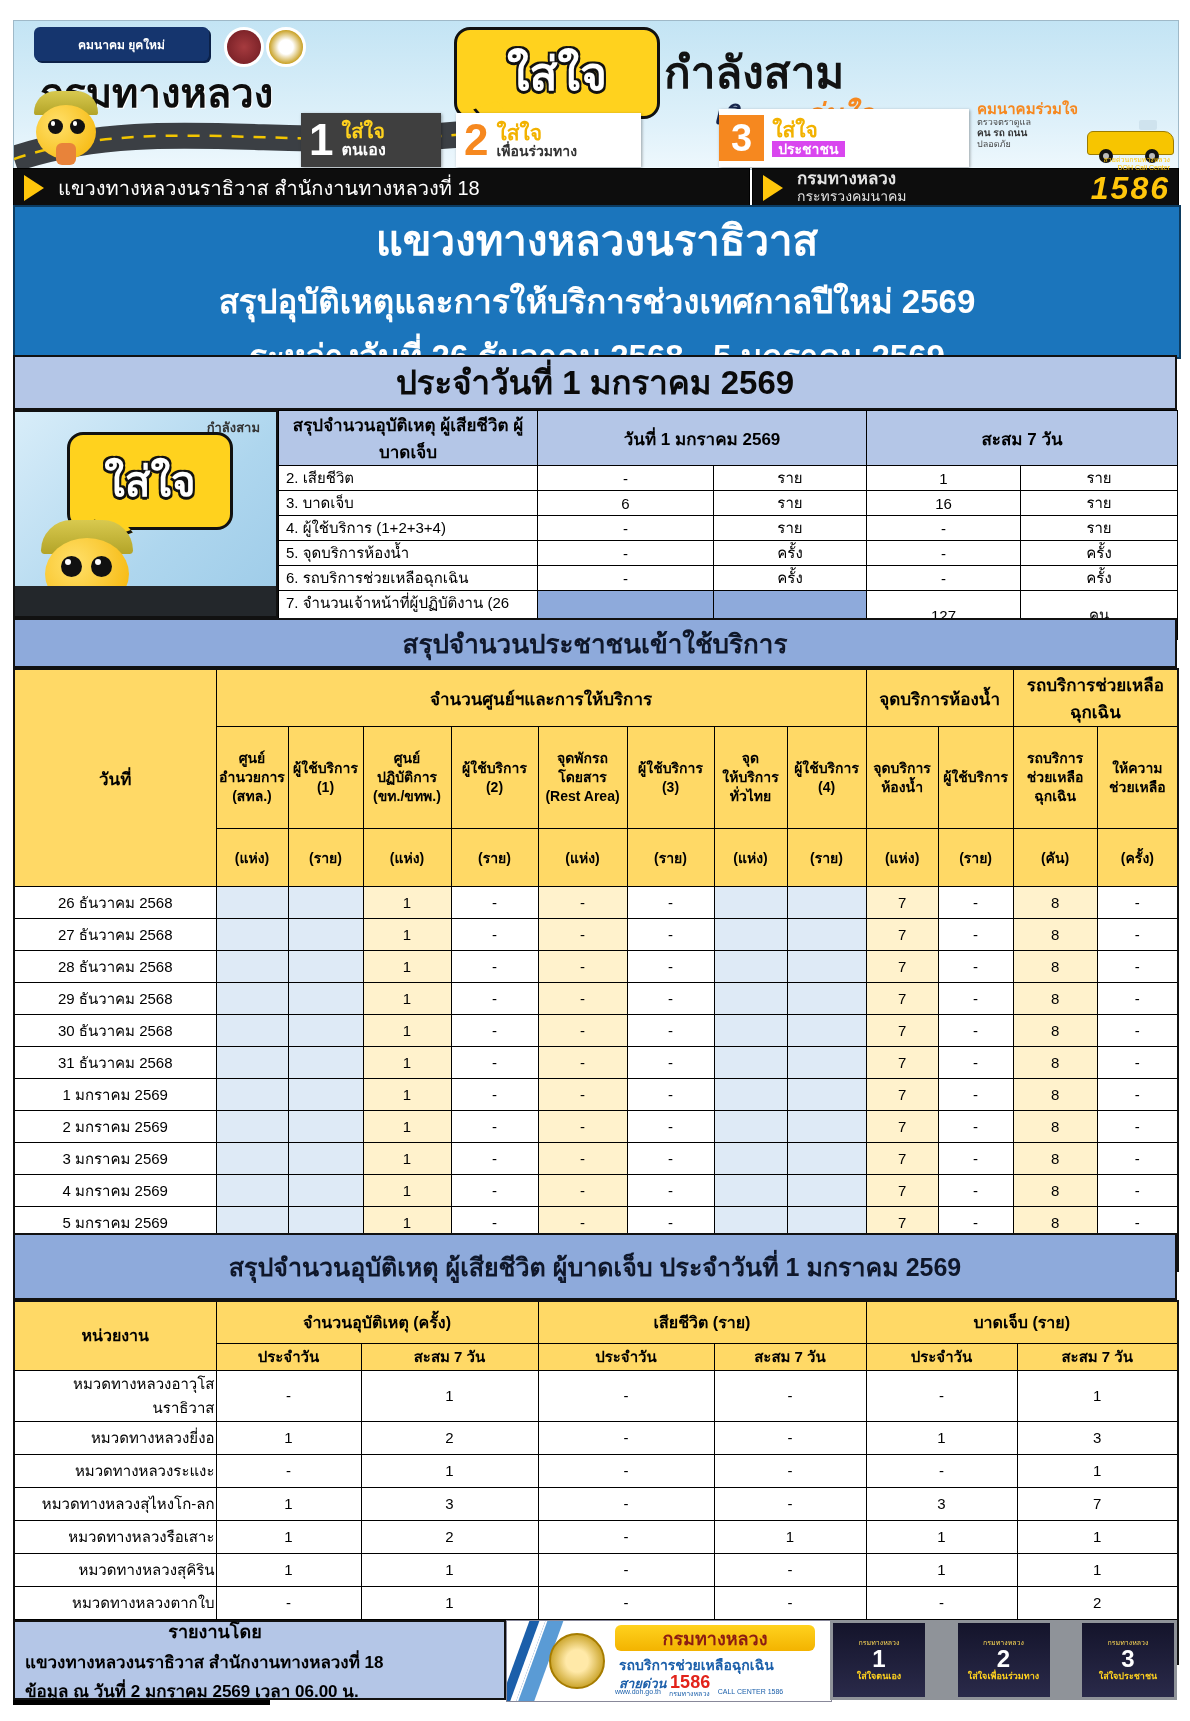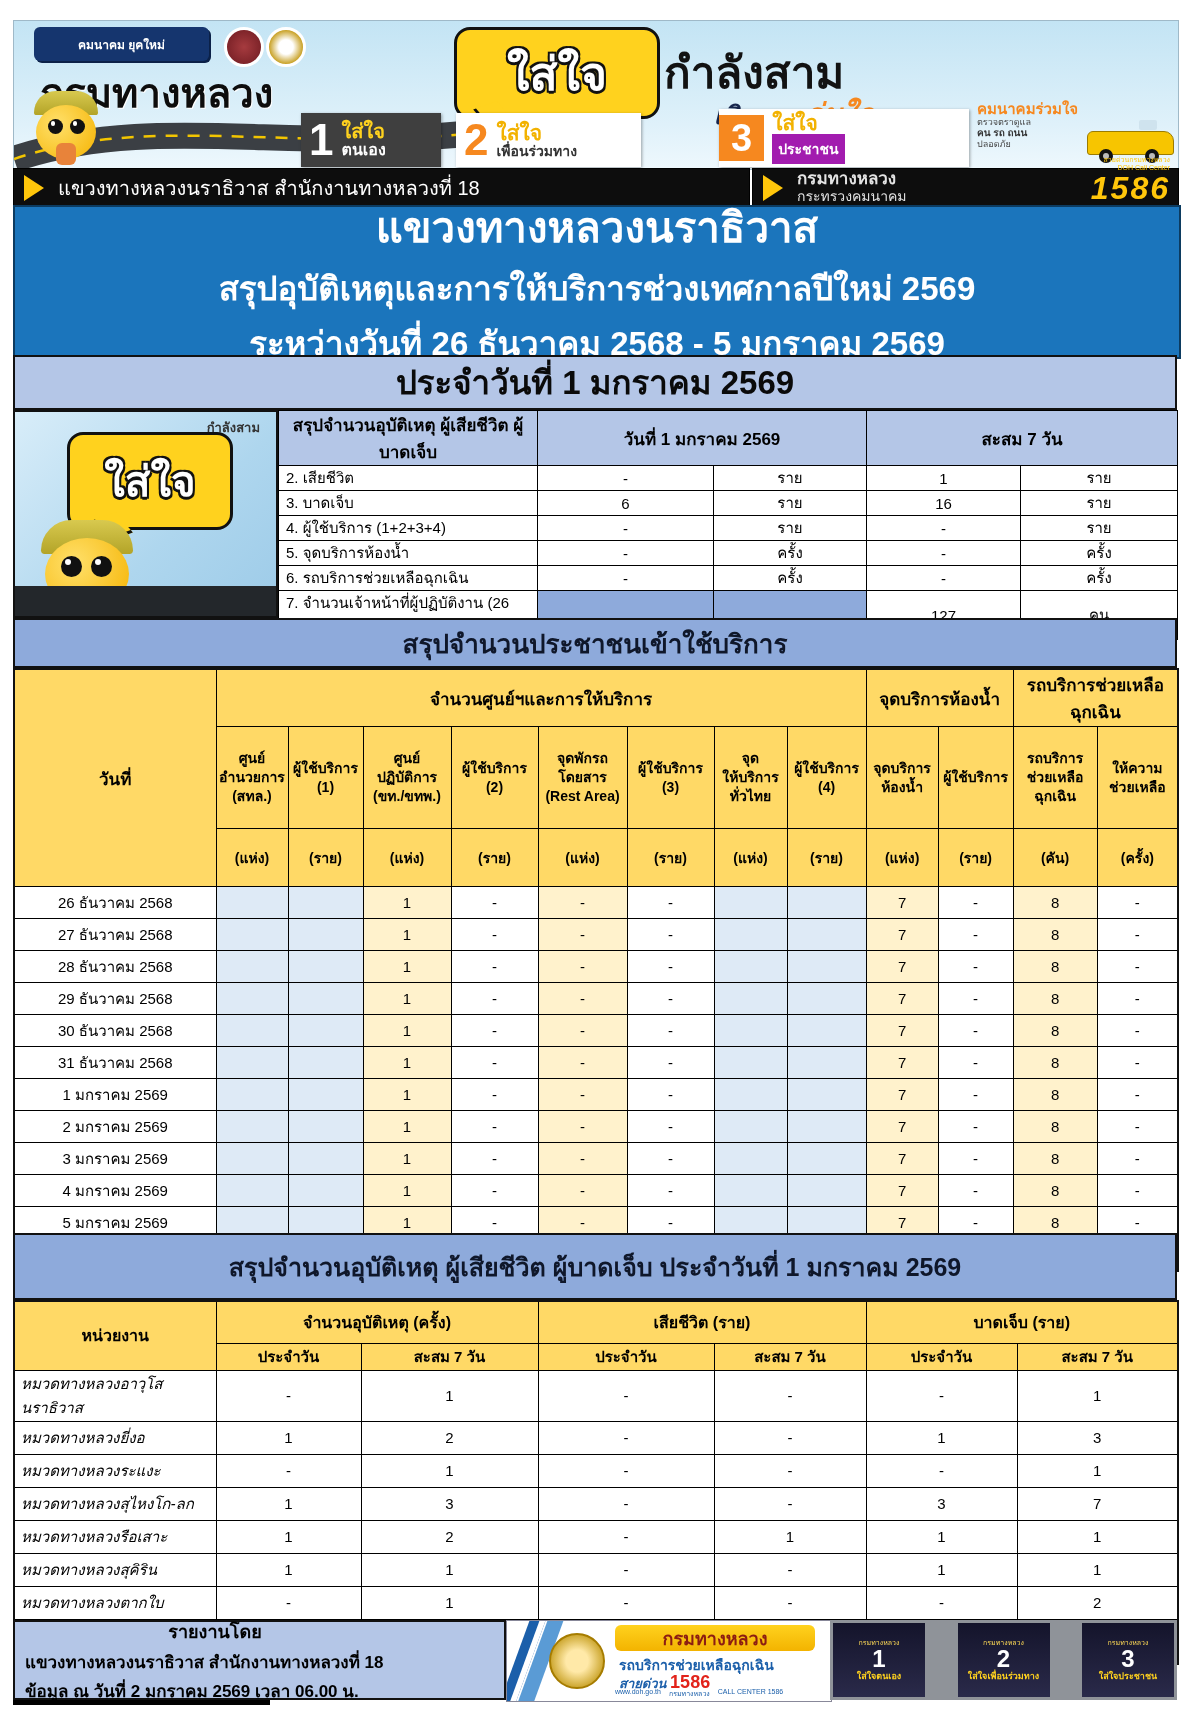--- a/index.html
+++ b/index.html
@@ -44,21 +44,21 @@
   #bb-left .t{font-size:20px;}
   #bb-right{left:752px;width:425px;}
   #bb-right .col{line-height:1.1;color:#e3e3e3;}
   #hotline{margin-left:auto;margin-right:8px;text-align:right;line-height:1;}
   #hotline .tiny{font-size:7px;color:#ffc60b;line-height:1.1;}
   #hotline .num{font-size:32px;font-weight:900;font-style:italic;color:#ffc60b;letter-spacing:2px;}
   #hotline .sub{font-size:9px;color:#fff;font-style:italic;}
   #hotline .sub b{font-size:15px;}
 
   
-  #titleblock{left:13px;top:205px;width:1164px;height:150px;background:#1b75bc;border:2px solid #0c3b60;color:#fff;text-align:center;display:flex;flex-direction:column;justify-content:center;gap:2px;}
+  #titleblock{left:13px;top:205px;width:1164px;height:150px;background:#1b75bc;border:2px solid #0c3b60;color:#fff;text-align:center;display:flex;flex-direction:column;gap:2px;}
   #titleblock .l1{font-size:42px;font-weight:900;}
   #titleblock .l2,#titleblock .l3{font-size:33px;font-weight:900;}
   #dailyband{left:13px;top:355px;width:1164px;height:55px;background:#b4c6e7;border:2px solid #111;box-sizing:border-box;display:flex;align-items:center;justify-content:center;font-size:33px;font-weight:900;color:#0a0a0a;}
 
   
   #mascot-panel{left:13px;top:410px;width:265px;height:208px;background:linear-gradient(135deg,#d8edf9 0%,#aed6ee 60%,#9dcbe8 100%);border:2px solid #111;box-sizing:border-box;overflow:hidden;}
   #mascot-panel .top-label{position:absolute;top:5px;right:16px;font-size:13px;font-weight:bold;color:#333;}
   #summary-table-wrap{left:278px;top:410px;width:899px;height:208px;}
   table{border-collapse:collapse;table-layout:fixed;}
   #summary-table{width:899px;height:208px;}
@@ -88,21 +88,21 @@
   .c-orange{background:#f4b183;}
   .total-row td{height:37px;}
 
   
   #acc-table{left:13px;top:1300px;width:1164px;height:320px;border:2px solid #111;}
   #acc-table th,#acc-table td{border:1px solid #000;overflow:hidden;}
   #acc-table thead th{background:#ffd966;font-weight:bold;}
   #acc-table .g-row{height:42px;font-size:16px;}
   #acc-table .s-row{height:27px;font-size:15px;}
   #acc-table tbody td{font-size:15px;text-align:center;height:30px;}
-  #acc-table td.name{text-align:left;padding-left:6px;font-style:italic;}
+  #acc-table td.name{text-align:right;padding-left:6px;}
   #acc-table .total-row td{height:41px;}
 
   
   #footer-left{left:13px;top:1620px;width:493px;height:80px;background:#b4c6e7;border:2px solid #111;box-sizing:border-box;display:flex;flex-direction:column;justify-content:center;gap:2px;padding-left:10px;}
   #footer-left .f1{font-size:18px;font-weight:bold;text-align:center;width:380px;}
   #footer-left .f2,#footer-left .f3{font-size:17px;font-weight:bold;}
   #footer-banner{left:506px;top:1620px;width:324px;height:80px;background:#fff;border:1px solid #889;overflow:hidden;}
   .stripe{position:absolute;top:-10px;width:16px;height:110px;transform:skewX(-20deg);}
   #fb-title{position:absolute;left:108px;top:4px;width:200px;height:26px;background:linear-gradient(#ffd21e,#f3b300);border-radius:6px;color:#8c1d12;font-weight:900;font-size:18px;display:flex;align-items:center;justify-content:center;}
   #fb-sub{position:absolute;left:112px;top:33px;font-size:14px;font-weight:bold;color:#1b5faa;}
@@ -164,21 +164,21 @@
       <div class="num" style="font-size:44px;color:#f6881f;margin:0 8px;">2</div>
       <div class="c1">
           <div style="font-size:21px;color:#f2b200;">ใส่ใจ</div>
       <div style="font-size:14px;color:#333;font-weight:bold;">เพื่อนร่วมทาง</div>
         </div>
     </div>
     <div class="card abs" style="left:705px;width:250px;height:58px;background:#fff;">
       <div class="num" style="font-size:38px;color:#fff;background:#f6881f;padding:4px 12px;margin-right:8px;">3</div>
       <div class="c1">
           <div style="font-size:21px;color:#f2b200;">ใส่ใจ</div>
-      <div style="font-size:14px;color:#fff;background:#a21caf;padding:8px 6px;">ประชาชน</div>
+      <div style="font-size:14px;color:#fff;background:#d946ef;padding:1px 6px;">ประชาชน</div>
         </div>
     </div>
     <div class="abs" style="left:963px;bottom:20px;width:112px;line-height:1.15;">
       <div style="font-size:15px;font-weight:900;color:#f6881f;">คมนาคมร่วมใจ</div>
       <div style="font-size:9px;color:#444;">ตรวจตราดูแล</div>
       <div style="font-size:10px;font-weight:900;color:#333;">คน รถ ถนน</div>
       <div style="font-size:9px;color:#444;">ปลอดภัย</div>
     </div>
     <div class="abs" style="left:1073px;bottom:4px;width:88px;height:48px;">
       <div class="truck-body"></div>

